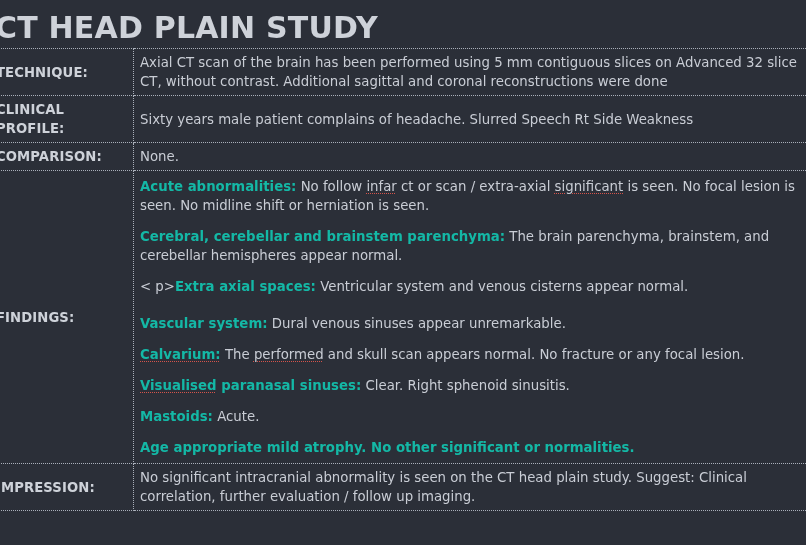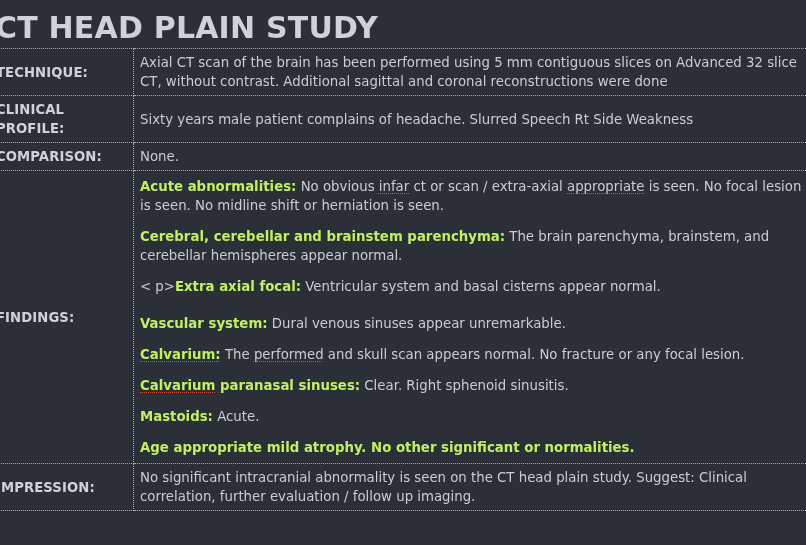--- a/index.html
+++ b/index.html
@@ -84,21 +84,21 @@
   }
   .findings-cell p.tight {
     margin-bottom: 0;
   }
   .findings-cell p.spaced {
     margin-bottom: 18px;
   }
 
   b, .bold {
     font-weight: bold;
-    color: #bef264;
+    color: #14b8a6;
   }
 
   .misspell {
     text-decoration: underline;
     text-decoration-style: dotted;
     text-decoration-color: #d4534a;
     text-decoration-thickness: 1px;
     text-underline-offset: 2px;
     text-align: right;
   }
@@ -128,31 +128,31 @@
 
       <tr>
         <td class="label-cell">COMPARISON:</td>
         <td class="value-cell">None.</td>
       </tr>
 
       <tr>
         <td class="label-cell">FINDINGS:</td>
         <td class="value-cell findings-cell">
 
-          <p><b>Acute abnormalities:</b><span> No obvious </span><span class="misspell">infar</span><span> ct or scan / extra-axial </span><span class="misspell">appropriate</span><span> is seen. No focal lesion is seen. No midline shift or herniation is seen.</span></p>
+          <p><b>Acute abnormalities:</b><span> No follow </span><span class="misspell">infar</span><span> ct or scan / extra-axial </span><span class="misspell">significant</span><span> is seen. No focal lesion is seen. No midline shift or herniation is seen.</span></p>
 
           <p><b>Cerebral, cerebellar and brainstem parenchyma:</b><span> The brain parenchyma, brainstem, and cerebellar hemispheres appear normal.</span></p>
 
-          <p class="spaced"><span>&lt; p&gt;</span><b>Extra axial focal:</b><span> Ventricular system and basal cisterns appear normal.</span></p>
+          <p class="spaced"><span>&lt; p&gt;</span><b>Extra axial spaces:</b><span> Ventricular system and venous cisterns appear normal.</span></p>
 
           <p><b>Vascular system:</b><span> Dural venous sinuses appear unremarkable.</span></p>
 
           <p><b class="misspell">Calvarium:</b><span> The </span><span class="misspell">performed</span><span> and skull scan appears normal. No fracture or any focal lesion.</span></p>
 
-          <p><b class="misspell">Calvarium</b><b> paranasal sinuses:</b><span> Clear. Right sphenoid sinusitis.</span></p>
+          <p><b class="misspell">Visualised</b><b> paranasal sinuses:</b><span> Clear. Right sphenoid sinusitis.</span></p>
 
           <p><b>Mastoids:</b><span> Acute.</span></p>
 
           <p class="tight"><b>Age appropriate mild atrophy. No other significant or normalities.</b></p>
 
         </td>
       </tr>
 
       <tr>
         <td class="label-cell">IMPRESSION:</td>

